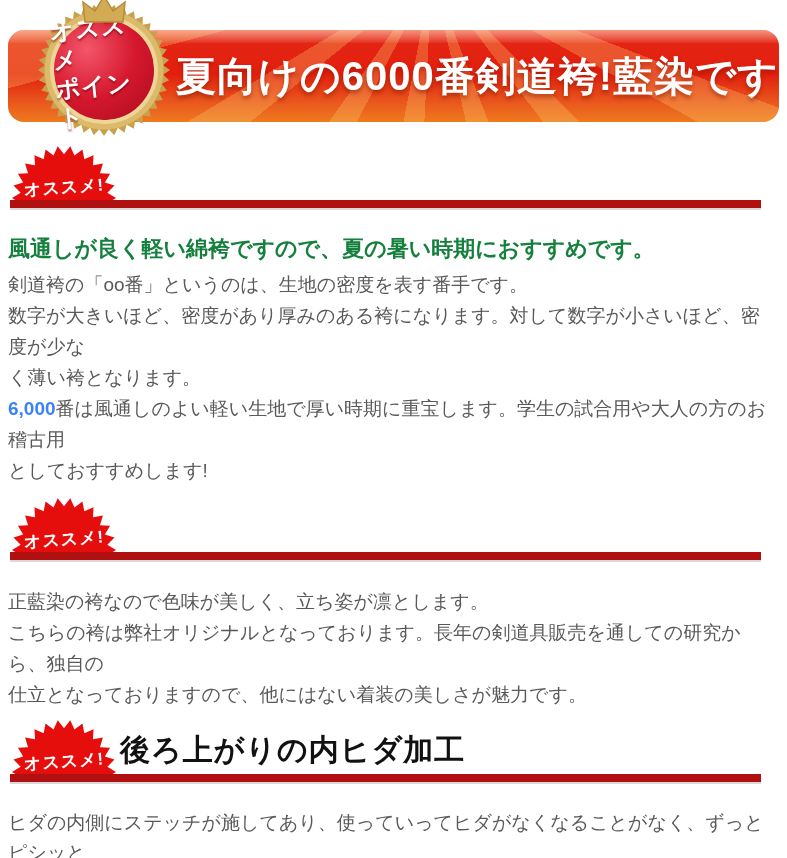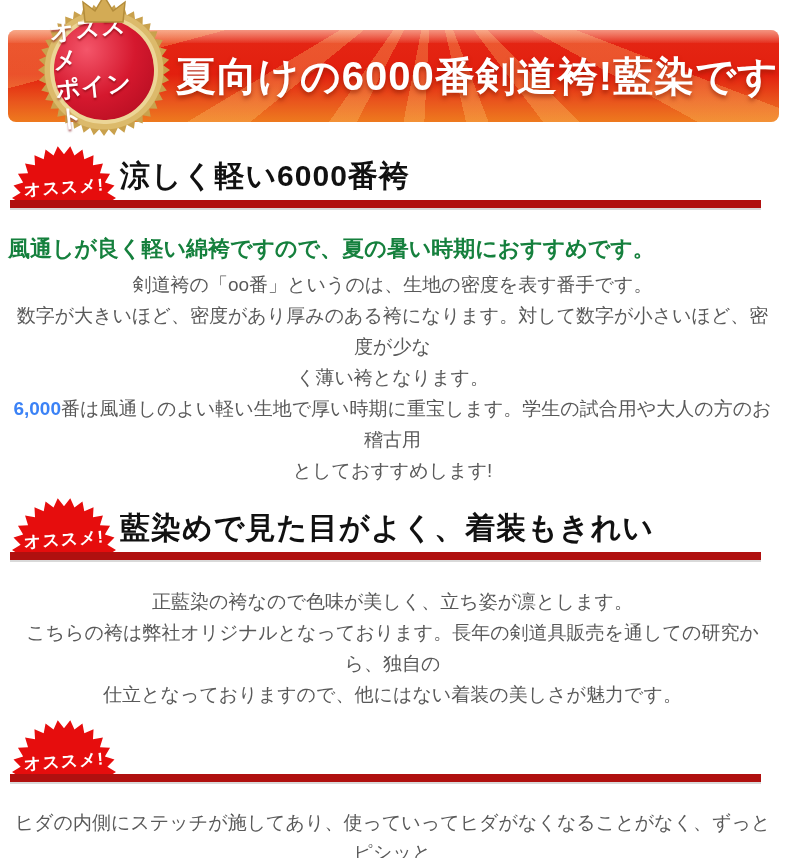--- a/index.html
+++ b/index.html
@@ -4,21 +4,21 @@
 <style>
   html,body{margin:0;padding:0;background:#fff;}
   body{
     width:787px;height:858px;overflow:hidden;
     font-family:"Liberation Sans","DejaVu Sans",sans-serif;
     -webkit-font-smoothing:antialiased;
   }
   
   .header-wrap{position:relative;margin:30px 8px 0 8px;height:92px;}
   .banner{
-    position:absolute;inset:0;border-radius:8px;overflow:hidden;
+    position:absolute;inset:0;border-radius:16px;overflow:hidden;
     background:linear-gradient(180deg,#ef5a3c 0%,#e42513 14%,#e21f0e 48%,#e9561d 78%,#ee7a1e 100%);
     display:flex;align-items:center;justify-content:center;
     padding-left:168px;box-sizing:border-box;
   }
   .banner::before{ 
     content:"";position:absolute;inset:0;
     background:repeating-conic-gradient(from 95deg at 55% -60%,
       rgba(255,215,140,0) 0deg 16deg,
       rgba(255,200,110,.30) 16deg 24deg);
   }
@@ -65,21 +65,20 @@
   }
   .m1{margin-top:26px;} .m2{margin-top:14px;} .m3{margin-top:12px;}
   
   .lead{
     margin:26px 10px 5px 8px;font-size:22px;font-weight:bold;color:#15803d;
     line-height:30px;
   }
   .para{
     margin:0 10px 0 8px;font-size:19px;color:#595959;line-height:31px;
     white-space:pre-line;
-    text-align:center;
   }
   .para.first{margin-top:26px;}
   .para strong{color:#3b82f6;font-weight:bold;white-space:pre-line;}
   .para .rest{white-space:pre-line;}
   .para.tight{line-height:30px;}
 </style>
 </head>
 <body>
 
 <div class="header-wrap">
@@ -101,50 +100,49 @@
   </div>
 </div>
 
 <div class="sec-head m1">
   <div class="burst">
     <svg viewBox="0 0 100 100">
         <polygon fill="#e60d0d" points="100.00,50.00 91.69,55.06 98.55,61.97 89.27,64.89 94.27,73.24 84.57,73.86 87.43,83.16 77.85,81.44 78.40,91.15 69.52,87.19 67.73,96.75 60.05,90.78 56.03,99.64 50.00,92.00 43.97,99.64 39.95,90.78 32.27,96.75 30.48,87.19 21.60,91.15 22.15,81.44 12.57,83.16 15.43,73.86 5.73,73.24 10.73,64.89 1.45,61.97 8.31,55.06 0.00,50.00 8.31,44.94 1.45,38.03 10.73,35.11 5.73,26.76 15.43,26.14 12.57,16.84 22.15,18.56 21.60,8.85 30.48,12.81 32.27,3.25 39.95,9.22 43.97,0.36 50.00,8.00 56.03,0.36 60.05,9.22 67.73,3.25 69.52,12.81 78.40,8.85 77.85,18.56 87.43,16.84 84.57,26.14 94.27,26.76 89.27,35.11 98.55,38.03 91.69,44.94"></polygon>
       </svg>
     <div class="burst-label">オススメ!</div>
   </div>
-  <h2>涼しく軽い6000番袴</h2>
   <div class="bar"></div>
 </div>
 <p class="lead">風通しが良く軽い綿袴ですので、夏の暑い時期におすすめです。</p>
 <p class="para">剣道袴の「oo番」というのは、生地の密度を表す番手です。
 数字が大きいほど、密度があり厚みのある袴になります。対して数字が小さいほど、密度が少な
 く薄い袴となります。</p>
 <p class="para"><strong>6,000</strong><span class="rest">番は風通しのよい軽い生地で厚い時期に重宝します。学生の試合用や大人の方のお稽古用
 としておすすめします!</span></p>
 
 <div class="sec-head m2">
   <div class="burst">
     <svg viewBox="0 0 100 100">
         <polygon fill="#e60d0d" points="100.00,50.00 91.69,55.06 98.55,61.97 89.27,64.89 94.27,73.24 84.57,73.86 87.43,83.16 77.85,81.44 78.40,91.15 69.52,87.19 67.73,96.75 60.05,90.78 56.03,99.64 50.00,92.00 43.97,99.64 39.95,90.78 32.27,96.75 30.48,87.19 21.60,91.15 22.15,81.44 12.57,83.16 15.43,73.86 5.73,73.24 10.73,64.89 1.45,61.97 8.31,55.06 0.00,50.00 8.31,44.94 1.45,38.03 10.73,35.11 5.73,26.76 15.43,26.14 12.57,16.84 22.15,18.56 21.60,8.85 30.48,12.81 32.27,3.25 39.95,9.22 43.97,0.36 50.00,8.00 56.03,0.36 60.05,9.22 67.73,3.25 69.52,12.81 78.40,8.85 77.85,18.56 87.43,16.84 84.57,26.14 94.27,26.76 89.27,35.11 98.55,38.03 91.69,44.94"></polygon>
       </svg>
     <div class="burst-label">オススメ!</div>
   </div>
-  <h2>藍染めで見た目がよく、着装もきれい</h2>
   <div class="bar"></div>
 </div>
 <p class="para first">正藍染の袴なので色味が美しく、立ち姿が凛とします。
 こちらの袴は弊社オリジナルとなっております。長年の剣道具販売を通しての研究から、独自の
 仕立となっておりますので、他にはない着装の美しさが魅力です。</p>
 
 <div class="sec-head m3">
   <div class="burst">
     <svg viewBox="0 0 100 100">
         <polygon fill="#e60d0d" points="100.00,50.00 91.69,55.06 98.55,61.97 89.27,64.89 94.27,73.24 84.57,73.86 87.43,83.16 77.85,81.44 78.40,91.15 69.52,87.19 67.73,96.75 60.05,90.78 56.03,99.64 50.00,92.00 43.97,99.64 39.95,90.78 32.27,96.75 30.48,87.19 21.60,91.15 22.15,81.44 12.57,83.16 15.43,73.86 5.73,73.24 10.73,64.89 1.45,61.97 8.31,55.06 0.00,50.00 8.31,44.94 1.45,38.03 10.73,35.11 5.73,26.76 15.43,26.14 12.57,16.84 22.15,18.56 21.60,8.85 30.48,12.81 32.27,3.25 39.95,9.22 43.97,0.36 50.00,8.00 56.03,0.36 60.05,9.22 67.73,3.25 69.52,12.81 78.40,8.85 77.85,18.56 87.43,16.84 84.57,26.14 94.27,26.76 89.27,35.11 98.55,38.03 91.69,44.94"></polygon>
       </svg>
     <div class="burst-label">オススメ!</div>
   </div>
+  <h2>後ろ上がりの内ヒダ加工</h2>
   <div class="bar"></div>
 </div>
 <p class="para first tight">ヒダの内側にステッチが施してあり、使っていってヒダがなくなることがなく、ずっとピシッと
 した見た目を持続します。
 たたみやすいので、毎日のお稽古のあとにも手入れが簡単です。
 袴の後ろ側が前に比べて少し上がっているので、足運びの邪魔をせず、動きやすい仕立となりま
 す。</p>
 
 </body></html>

